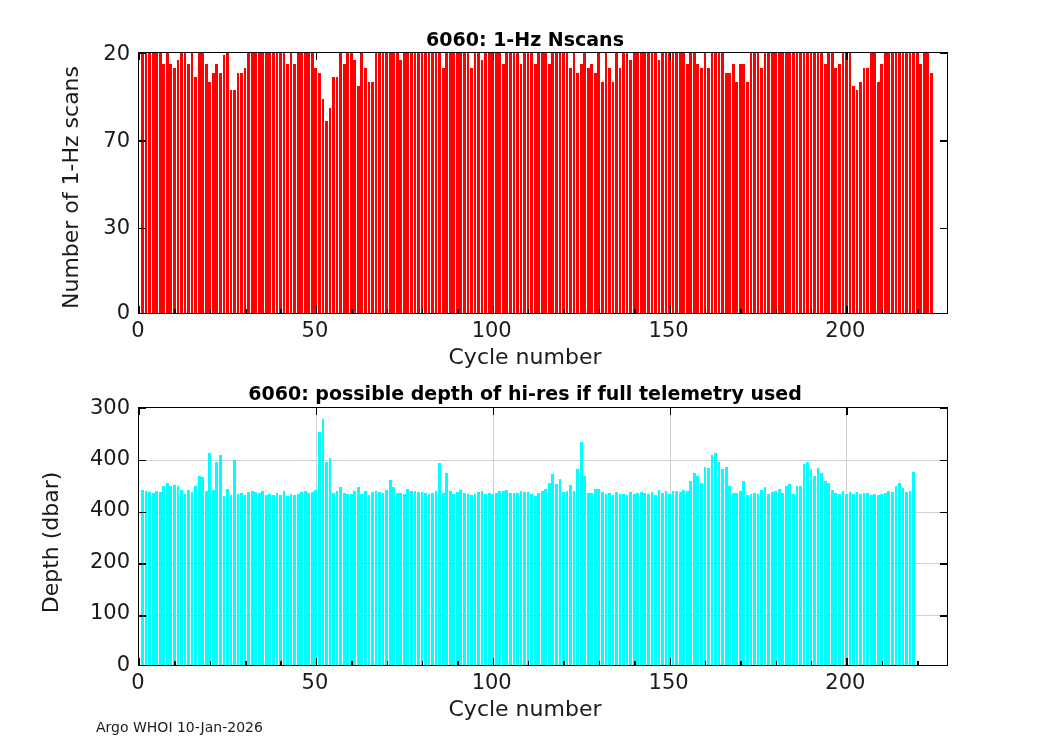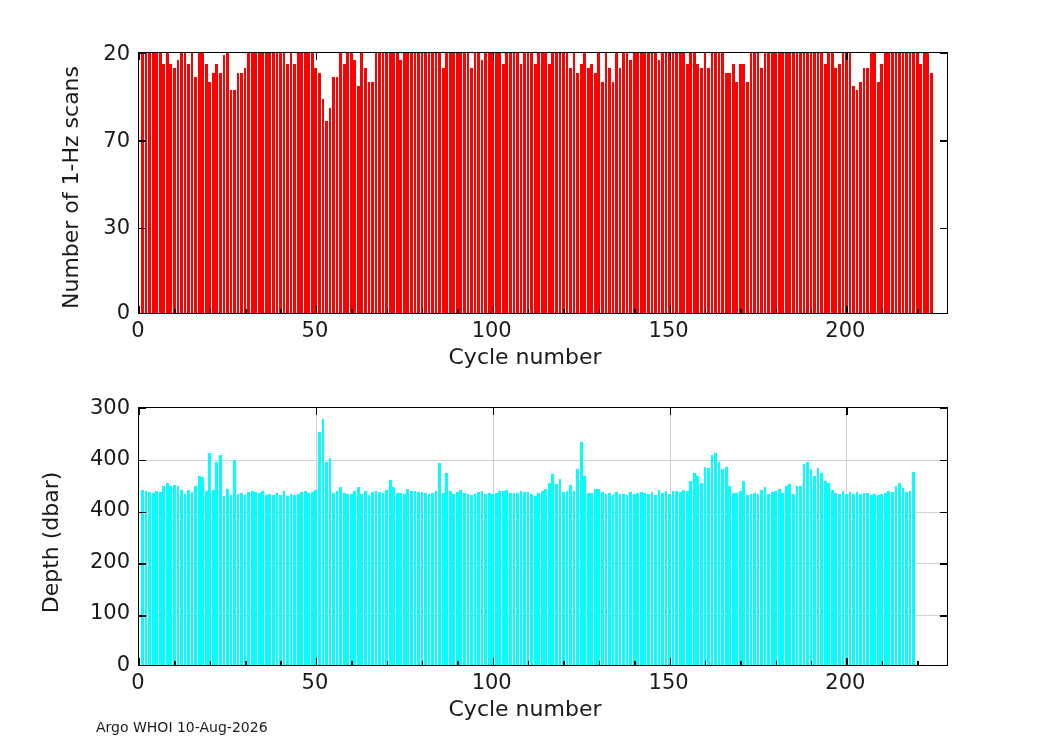--- a/index.html
+++ b/index.html
@@ -134,20 +134,21 @@
     white-space: nowrap;
   }
 </style>
 </head>
 <body>
 
 <div class="figure">
 
   <div class="panel" style="left:0; top:0; width:1050px; height:375px;">
 
+    <div class="plot-title" style="top:28px;">6060: 1-Hz Nscans</div>
 
     <div style="position:absolute; left:84px; top:0; width:46px; height:375px;">
       <div class="ytick-label" style="top:53px;">20</div>
       <div class="ytick-label" style="top:140px;">70</div>
       <div class="ytick-label" style="top:227px;">30</div>
       <div class="ytick-label" style="top:312px;">0</div>
     </div>
 
     <div class="yaxis-label" style="left:-60px; top:175px; width:260px;">Number of 1-Hz scans</div>
 
@@ -422,20 +423,21 @@
       <div class="xtick-label" style="left:353.7px;">100</div>
       <div class="xtick-label" style="left:530.6px;">150</div>
       <div class="xtick-label" style="left:707.4px;">200</div>
     </div>
 
     <div class="xaxis-label" style="top:344px;">Cycle number</div>
   </div>
 
   <div class="panel" style="left:0; top:375px; width:1050px; height:375px;">
 
+    <div class="plot-title" style="top:7px;">6060: possible depth of hi-res if full telemetry used</div>
 
     <div style="position:absolute; left:62px; top:0; width:68px; height:375px;">
       <div class="ytick-label" style="top:32px;">300</div>
       <div class="ytick-label" style="top:83.2px;">400</div>
       <div class="ytick-label" style="top:134.4px;">400</div>
       <div class="ytick-label" style="top:185.6px;">200</div>
       <div class="ytick-label" style="top:236.8px;">100</div>
       <div class="ytick-label" style="top:289px;">0</div>
     </div>
 
@@ -719,15 +721,15 @@
       <div class="xtick-label" style="left:0px;">0</div>
       <div class="xtick-label" style="left:176.9px;">50</div>
       <div class="xtick-label" style="left:353.7px;">100</div>
       <div class="xtick-label" style="left:530.6px;">150</div>
       <div class="xtick-label" style="left:707.4px;">200</div>
     </div>
 
     <div class="xaxis-label" style="top:321px;">Cycle number</div>
   </div>
 
-  <div class="footnote" style="left:96px; top:719px;">Argo WHOI 10-Aug-2026</div>
+  <div class="footnote" style="left:96px; top:719px;">Argo WHOI 10-Jan-2026</div>
 
 </div>
 
 </body></html>

